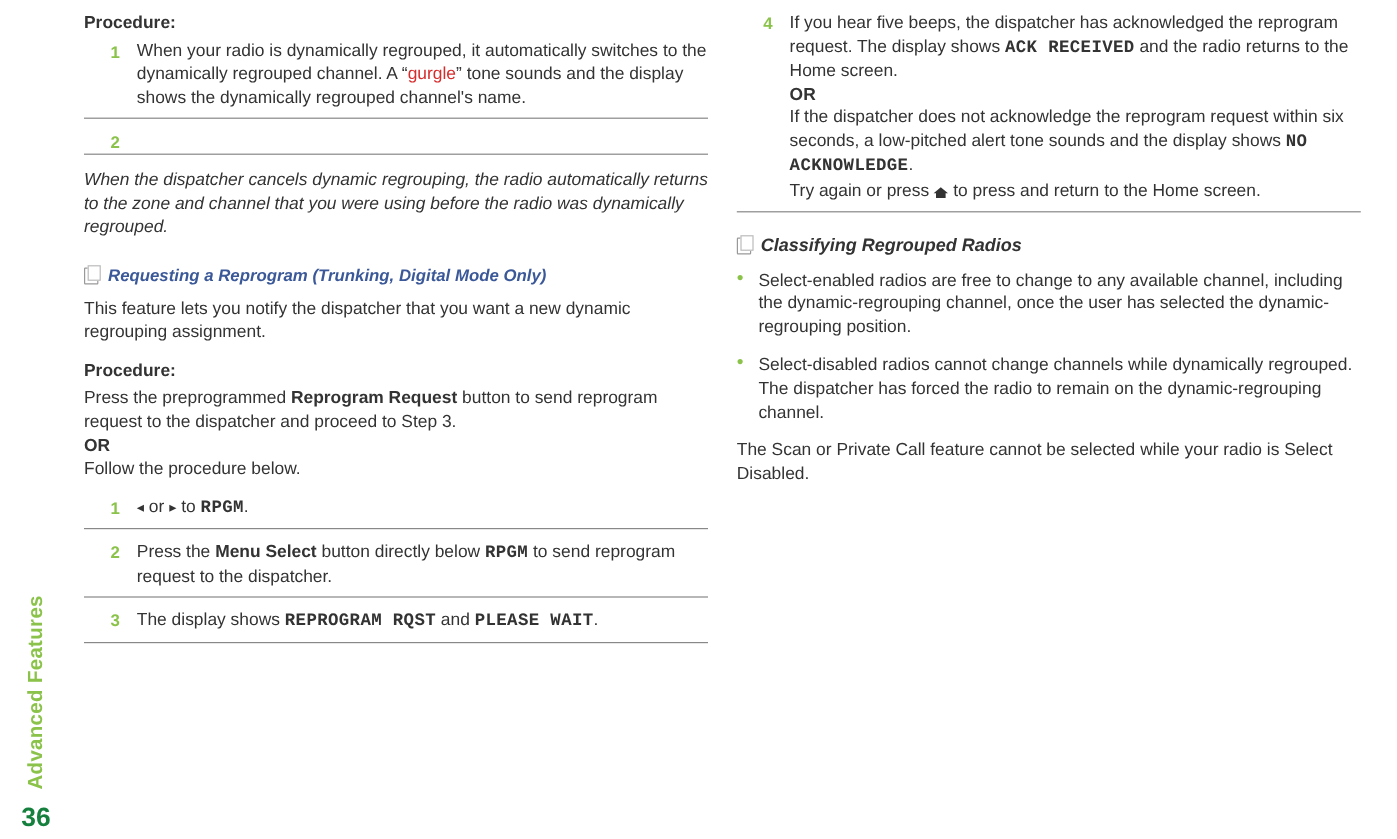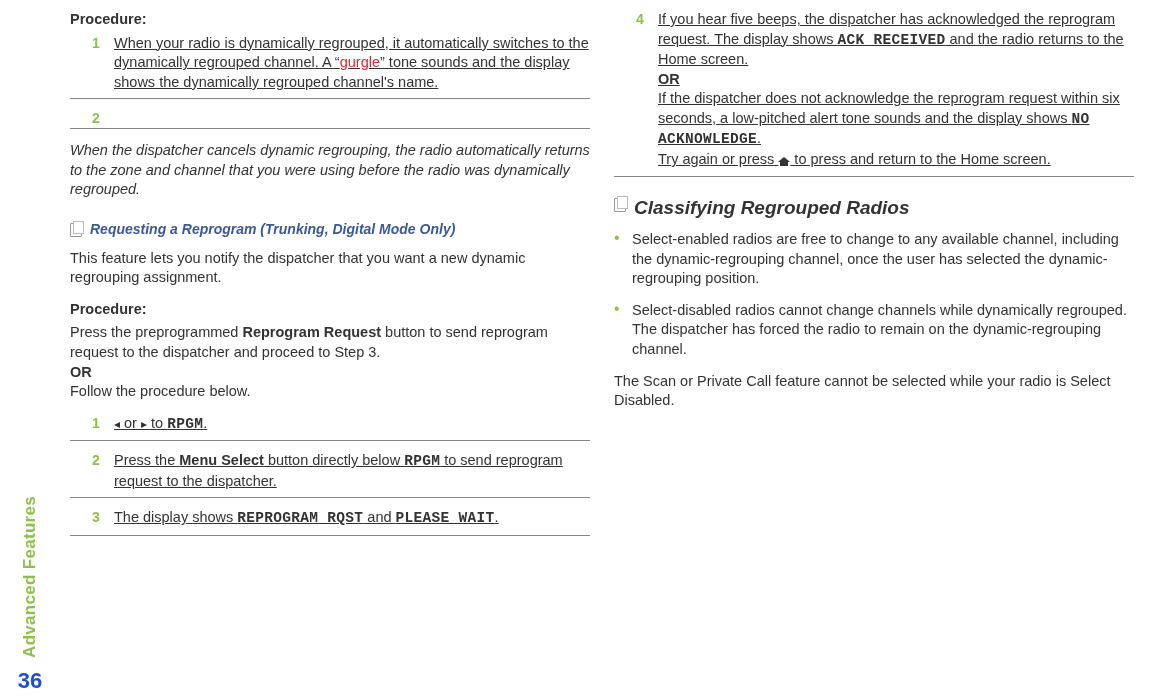--- a/index.html
+++ b/index.html
@@ -23,40 +23,40 @@
     .side-label {
       color: #8bc34a;
       font-weight: bold;
       font-size: 17px;
       writing-mode: vertical-rl;
       transform: rotate(180deg);
       margin-bottom: 10px;
       letter-spacing: 0.3px;
     }
     .page-num {
-      color: #1d4ed8;
+      color: #15803d;
       font-weight: bold;
       font-size: 22px;
     }
     .content {
       flex: 1;
       display: flex;
       gap: 24px;
       padding: 10px 30px 10px 10px;
     }
     .col { flex: 1; font-size: 14.5px; line-height: 1.35; }
     .proc-label { font-weight: bold; margin-bottom: 4px; }
     .step { display: flex; margin-bottom: 2px; }
     .step-num {
       color: #8bc34a;
       font-weight: bold;
       min-width: 22px;
       font-size: 14px;
     }
-    .step-body { flex: 1; padding-bottom:6px;text-decoration:underline;}
+    .step-body { flex: 1; padding-bottom:6px;}
     .step-rule { border-bottom: 1px solid #888; margin-bottom: 10px; padding-left:22px;}
     .step-rule .step-body { padding-bottom:6px;}
     .gurgle { color: #d62c2c; }
     .note { font-style: italic; margin: 12px 0 20px 0; }
     .section-head {
       display: flex;
       align-items: flex-start;
       gap: 8px;
       margin: 4px 0 10px 0;
     }
@@ -78,21 +78,21 @@
     .section-title-blue {
       color: #3b5998;
       font-weight: bold;
       font-style: italic;
       font-size: 14px;
     }
     .section-title-black {
       color: #333;
       font-weight: bold;
       font-style: italic;
-      font-size: 19px;
+      font-size: 15px;
     }
     .para { margin-bottom: 12px; }
     .bold { font-weight: bold; }
     .mono { font-family: "Courier New", monospace; font-weight: bold; letter-spacing: 0.3px; }
     .bullet { display: flex; margin-bottom: 12px; }
     .bullet-dot { color: #8bc34a; min-width: 18px; font-size:16px; line-height:1;}
     .arrow-l, .arrow-r { font-size: 12px; }
     .home-icon {
       display: inline-block;
       width: 12px; height: 12px;

